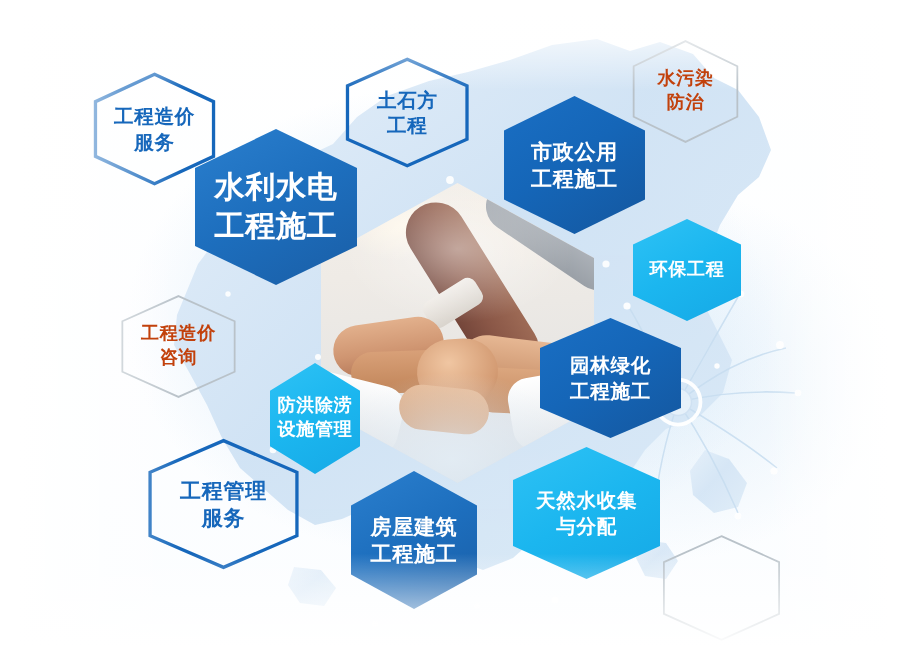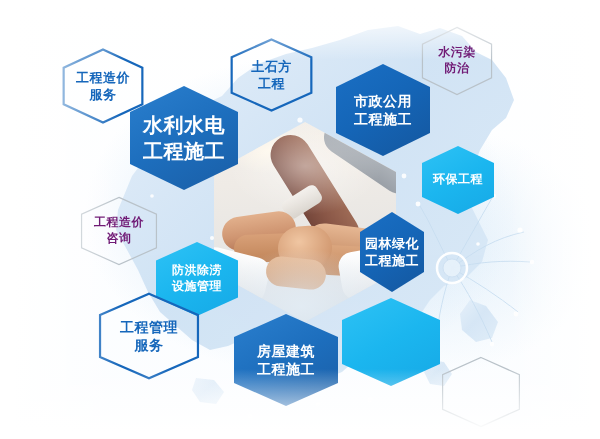--- a/index.html
+++ b/index.html
@@ -137,21 +137,21 @@
     clip-path:polygon(50% 0%,100% 25%,100% 75%,50% 100%,0% 75%,0% 25%);
   }
   .hex.fill-darkblue .hex-shape{background:linear-gradient(145deg,#1a6fc4 0%,#1566b8 45%,#14579f 100%);}
   .hex.fill-midblue .hex-shape{background:linear-gradient(150deg,#2a7fce 0%,#1d6ebd 50%,#1a5ea6 100%);}
   .hex.fill-cyan .hex-shape{background:linear-gradient(150deg,#2ec2f5 0%,#1bb6ef 50%,#16a9e6 100%);}
   .hex.fill .hex-label{color:#ffffff;}
 
   
   .hex.outline .hex-shape svg{display:block;width:100%;height:100%;}
   .hex.outline-blue .hex-label{color:#1667bb;}
-  .hex.outline-gray .hex-label{color:#701a75;}
+  .hex.outline-gray .hex-label{color:#c2410c;}
 
   .fade-left{
     position:absolute;left:0;top:0;width:120px;height:439px;
     background:linear-gradient(90deg,#ffffff 10%,rgba(255,255,255,0) 100%);
     pointer-events:none;
   }
   .fade-right{
     position:absolute;right:0;top:0;width:90px;height:439px;
     background:linear-gradient(270deg,#ffffff 8%,rgba(255,255,255,0) 100%);
     pointer-events:none;
@@ -296,55 +296,57 @@
             <polygon points="50,2 98,26 98,74 50,98 2,74 2,26" fill="none" stroke="#b9c2c9" stroke-width="1.2" vector-effect="non-scaling-stroke"></polygon>
           </svg>
         </div>
         <div class="hex-label" style="font-size: 12px;">水污染
 防治</div>
       </div>
       <div class="hex fill fill-cyan" style="left: 422px; top: 146px; width: 72px; height: 68px;">
         <div class="hex-shape"></div>
         <div class="hex-label" style="font-size: 12px;">环保工程</div>
       </div>
-      <div class="hex fill fill-darkblue" style="left: 360px; top: 212px; width: 64px; height: 80px;">
+      <div class="hex fill fill-darkblue" style="left: 360px; top: 212px; width: 94px; height: 80px;">
         <div class="hex-shape"></div>
         <div class="hex-label" style="font-size: 13px;">园林绿化
 工程施工</div>
       </div>
       <div class="hex outline outline-gray" style="left: 80px; top: 196px; width: 78px; height: 70px;">
         <div class="hex-shape">
           <svg viewBox="0 0 100 100" preserveAspectRatio="none">
             <polygon points="50,2 98,26 98,74 50,98 2,74 2,26" fill="none" stroke="#b9c2c9" stroke-width="1.2" vector-effect="non-scaling-stroke"></polygon>
           </svg>
         </div>
         <div class="hex-label" style="font-size: 12px;">工程造价
 咨询</div>
       </div>
-      <div class="hex fill fill-cyan" style="left: 156px; top: 242px; width: 82px; height: 74px; text-align: center;">
+      <div class="hex fill fill-cyan" style="left: 180px; top: 242px; width: 60px; height: 74px; text-align: center;">
         <div class="hex-shape"></div>
         <div class="hex-label" style="font-size: 12px;">防洪除涝
 设施管理</div>
       </div>
       <div class="hex outline outline-blue" style="left: 98px; top: 292px; width: 102px; height: 88px;">
         <div class="hex-shape">
           <svg viewBox="0 0 100 100" preserveAspectRatio="none">
             <polygon points="50,2 98,26 98,74 50,98 2,74 2,26" fill="none" stroke="#1667bb" stroke-width="2.2" vector-effect="non-scaling-stroke"></polygon>
           </svg>
         </div>
         <div class="hex-label" style="font-size: 14px;">工程管理
 服务</div>
       </div>
-      <div class="hex fill fill-midblue" style="left: 234px; top: 314px; width: 104px; height: 92px;">
+      <div class="hex fill fill-midblue" style="left: 234px; top: 314px; width: 84px; height: 92px;">
         <div class="hex-shape"></div>
         <div class="hex-label" style="font-size: 14px;">房屋建筑
 工程施工</div>
       </div>
       <div class="hex fill fill-cyan" style="left: 342px; top: 298px; width: 98px; height: 88px;">
         <div class="hex-shape"></div>
+        <div class="hex-label" style="font-size: 13px;">天然水收集
+与分配</div>
       </div>
       <div class="hex outline outline-gray" style="left: 441px; top: 356px; width: 80px; height: 72px;">
         <div class="hex-shape">
           <svg viewBox="0 0 100 100" preserveAspectRatio="none">
             <polygon points="50,2 98,26 98,74 50,98 2,74 2,26" fill="none" stroke="#b9c2c9" stroke-width="1.2" vector-effect="non-scaling-stroke"></polygon>
           </svg>
         </div>
       </div>
     </div>
 

